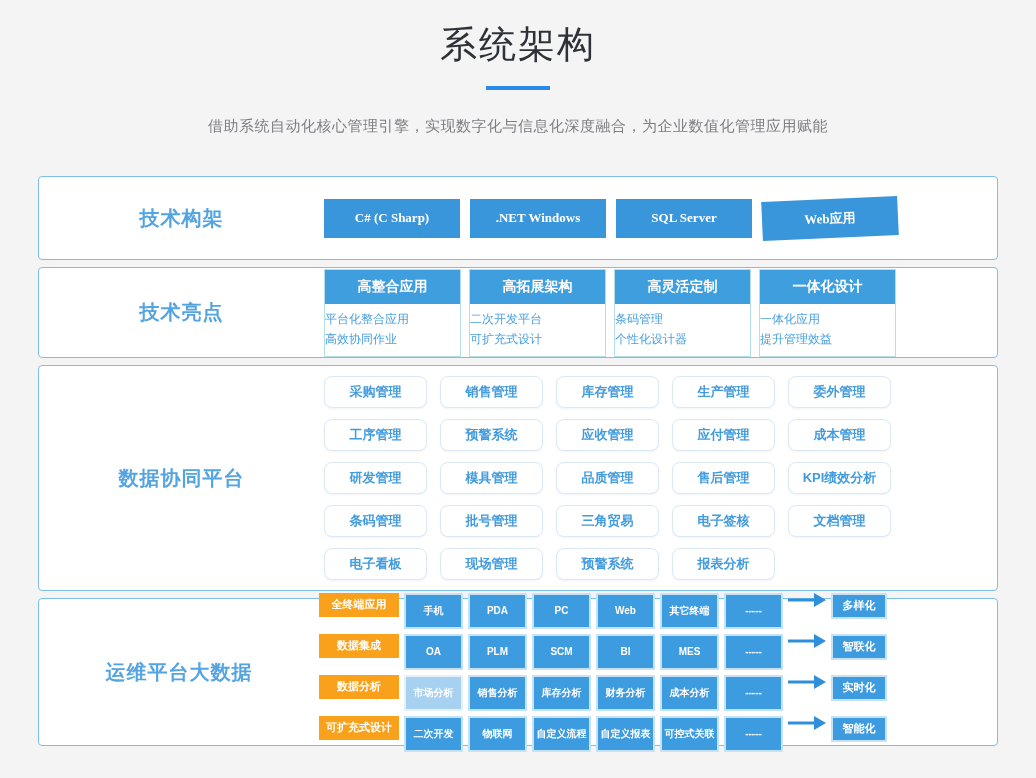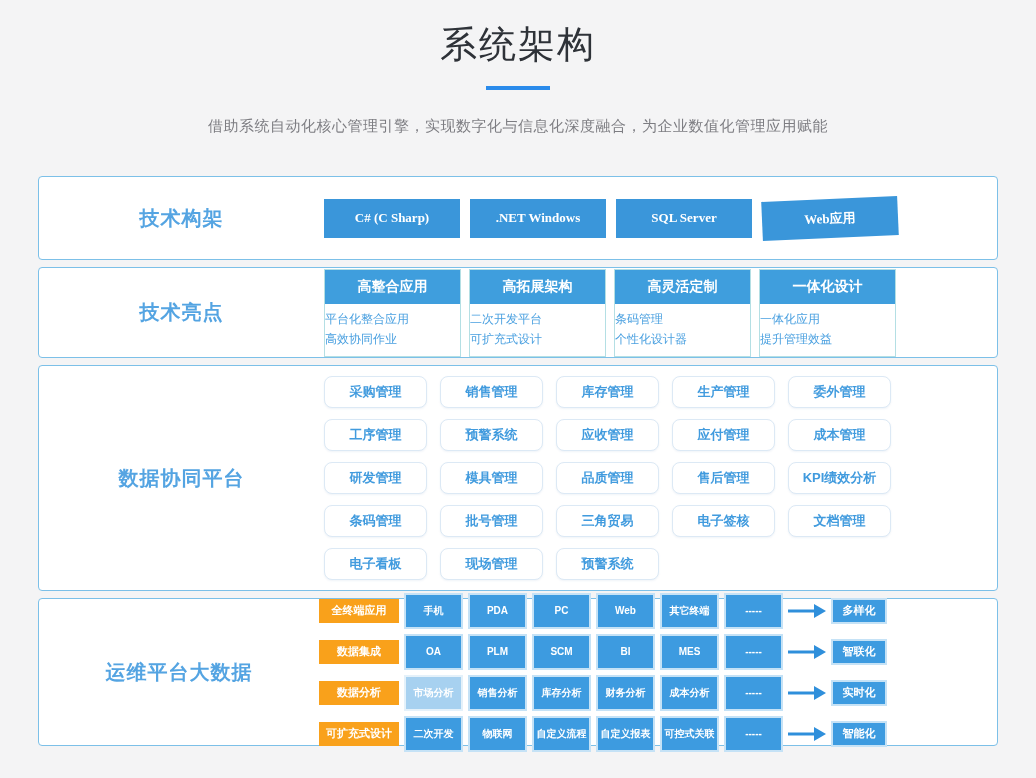--- a/index.html
+++ b/index.html
@@ -54,21 +54,21 @@
     height:32px; background:#fff; border:1px solid #dce9f5; border-radius:8px;
     color:#419bde; font-size:13px; font-weight:bold;
     display:flex; align-items:center; justify-content:center;
     box-shadow:0 1px 2px rgba(120,160,200,0.12);
   }
 
   
   .sec-bigdata { height:148px; }
   .sec-bigdata .section-label { width:280px; flex:0 0 280px; }
   .bd-rows { display:flex; flex-direction:column; gap:5px; }
-  .bd-row { display:flex; align-items:center; gap:5px; }
+  .bd-row { display:flex; align-items:flex-start; gap:5px; }
   .bd-tag {
     width:80px; height:24px; background:#f9a11b; color:#fff;
     font-size:11px; font-weight:bold;
     display:flex; align-items:center; justify-content:center;
   }
   .bd-item {
     width:59px; height:36px; background:#3d9be0; border:2px solid #c5e2f6;
     color:#fff; font-size:10px; font-weight:bold; white-space:nowrap;
     display:flex; align-items:center; justify-content:center;
   }
@@ -156,20 +156,21 @@
         <div class="mod-btn">售后管理</div>
         <div class="mod-btn">KPI绩效分析</div>
         <div class="mod-btn">条码管理</div>
         <div class="mod-btn">批号管理</div>
         <div class="mod-btn">三角贸易</div>
         <div class="mod-btn">电子签核</div>
         <div class="mod-btn">文档管理</div>
         <div class="mod-btn">电子看板</div>
         <div class="mod-btn">现场管理</div>
         <div class="mod-btn">预警系统</div>
+        <div class="mod-btn">报表分析</div>
       </div>
     </div>
 
     <div class="section sec-bigdata">
       <div class="section-label">运维平台大数据</div>
       <div class="bd-rows">
 
         <div class="bd-row">
           <div class="bd-tag">全终端应用</div>
           <div class="bd-item">手机</div>

